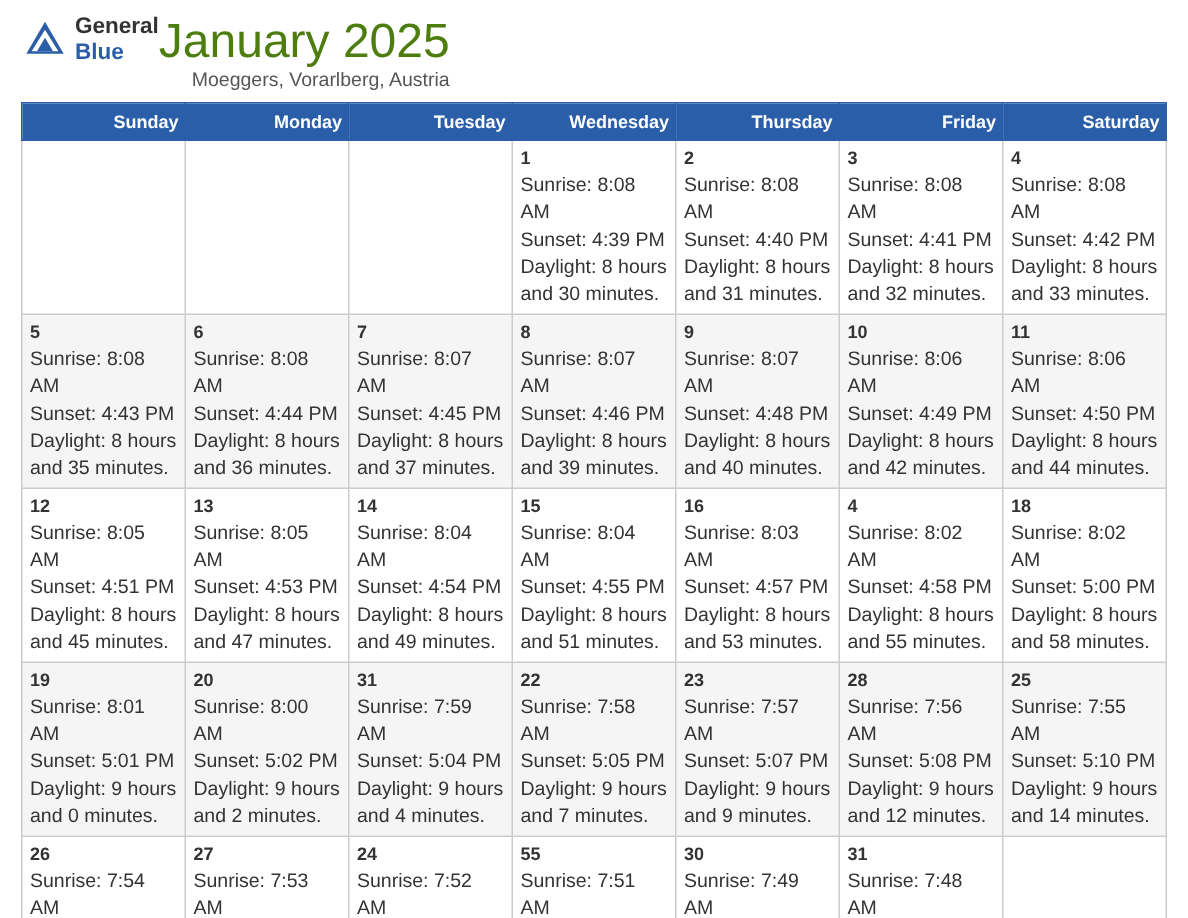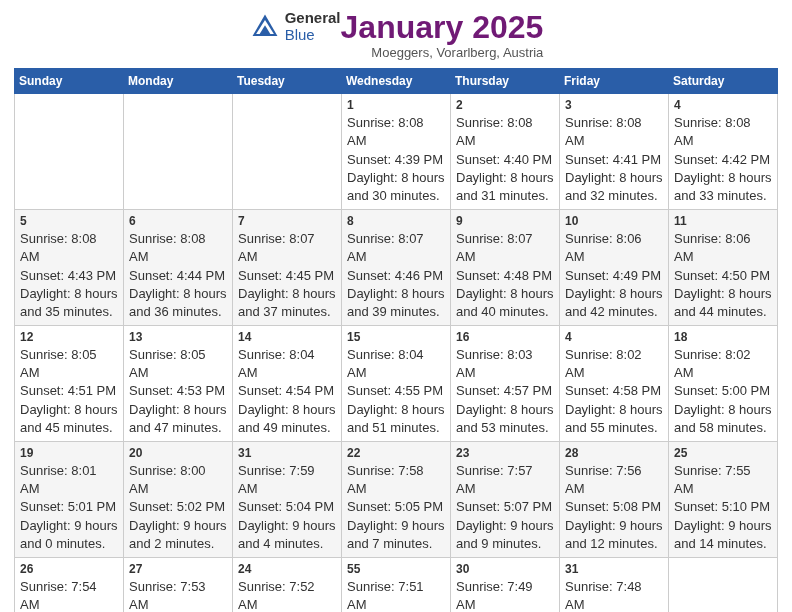--- a/index.html
+++ b/index.html
@@ -11,74 +11,74 @@
       padding: 0;
     }
     .page {
       width: 792px;
       min-height: 612px;
       background: #fff;
       padding: 10px 14px 14px 14px;
     }
     .header {
       display: flex;
-      justify-content: center;
+      justify-content: flex-start;
       align-items: flex-start;
       margin-bottom: 8px;
     }
     .logo {
       display: flex;
       align-items: center;
       gap: 0;
     }
     .logo-text {
       display: flex;
       flex-direction: column;
       line-height: 1.1;
     }
     .logo-general {
       font-size: 15px;
       font-weight: bold;
       color: #333;
     }
     .logo-blue {
       font-size: 15px;
-      font-weight: normal;
+      font-weight: bold;
       color: #2a5ea8;
     }
     .logo-icon {
       width: 32px;
       height: 32px;
       margin-right: 4px;
     }
     .title-block {
       text-align: right;
     }
     .month-title {
       font-size: 32px;
-      font-weight: bold;
-      color: #701a75;
+      font-weight: normal;
+      color: #4d7c0f;
       line-height: 1.1;
     }
     .location-title {
       font-size: 13px;
       color: #555;
     }
     .calendar {
       width: 100%;
       border-collapse: collapse;
       border: 1px solid #ccc;
     }
     .calendar th {
       background: #2a5ea8;
       color: #fff;
       font-size: 12px;
       font-weight: bold;
       padding: 5px 4px;
-      text-align: left;
+      text-align: right;
       border: 1px solid #2a5ea8;
     }
     .calendar td {
       width: 108px;
       min-height: 80px;
       vertical-align: top;
       padding: 4px 5px;
       border: 1px solid #ccc;
       font-size: 9.5px;
       color: #333;

